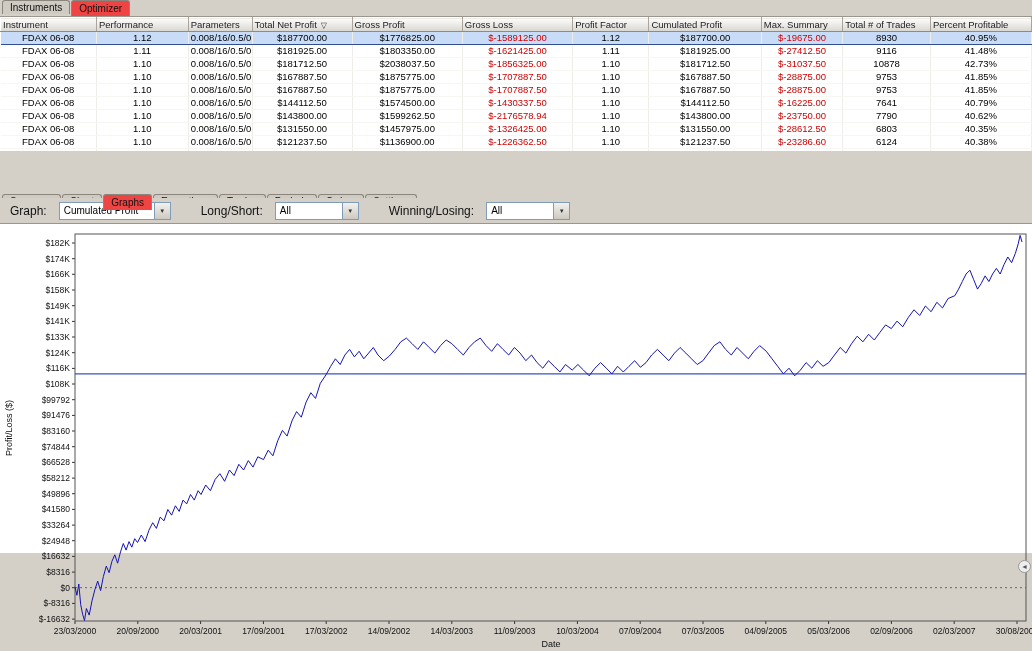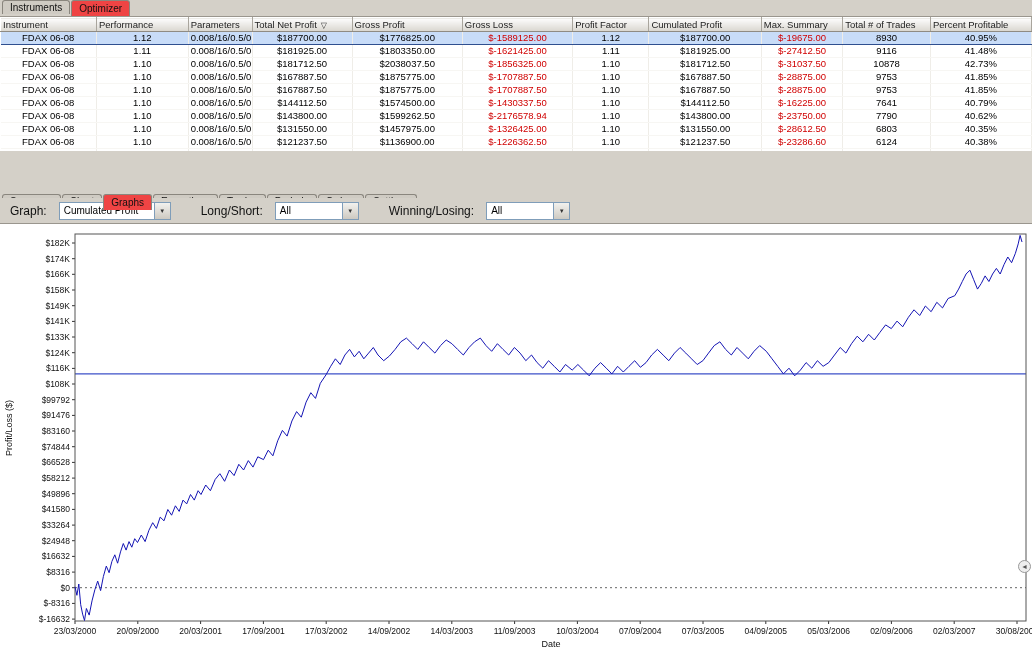--- a/index.html
+++ b/index.html
@@ -33,21 +33,21 @@
     align-items:center;padding-left:10px;background:#d4d0c8}
   .ctl-label{font-size:12px;color:#111;margin-right:12px;white-space:nowrap}
   .dropdown{height:18px;background:#fff;border:1px solid #7f9db9;display:flex;
     align-items:center;margin-right:30px}
   .dd-value{flex:1;font-size:10px;padding-left:4px;overflow:hidden;white-space:nowrap}
   .dd-arrow{width:16px;height:16px;background:linear-gradient(#f2f1ee,#cdc9c1);
     border-left:1px solid #7f9db9;font-size:6px;display:flex;align-items:center;
     justify-content:center;color:#333}
   .w112{width:112px}.w96{width:84px}
   
-  #chart-area{position:absolute;top:223px;left:0;width:1032px;height:428px;background:#fff;
+  #chart-area{position:absolute;top:223px;left:0;width:1032px;height:330px;background:#fff;
     border-top:1px solid #9a968e}
   svg text{font-family:"Liberation Sans",sans-serif}
   #collapse-btn{position:absolute;top:336px;right:1px;width:13px;height:13px;
     border-radius:50%;border:1px solid #999;background:#eee;color:#555;font-size:7px;
     display:flex;align-items:center;justify-content:center}
 </style>
 </head>
 <body>
 
 <div id="top-tabs" class="tabstrip">

